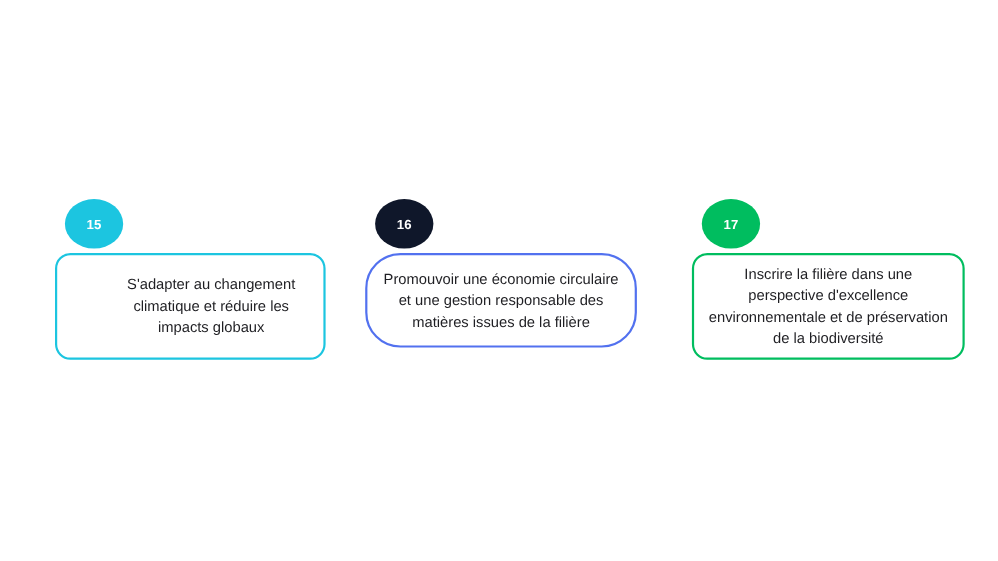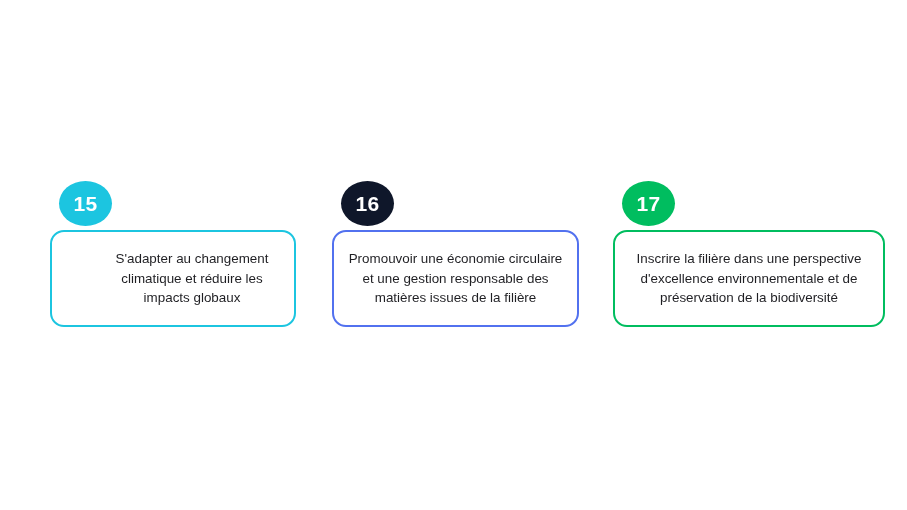--- a/index.html
+++ b/index.html
@@ -31,21 +31,21 @@
     position: absolute;
     left: 9px;
     top: 0px;
     width: 53px;
     height: 45px;
     border-radius: 50%;
     display: flex;
     align-items: center;
     justify-content: center;
     color: #ffffff;
-    font-size: 21px;
+    font-size: 12px;
     font-weight: bold;
     letter-spacing: 0.2px;
     line-height: 1;
     z-index: 2;
     box-sizing: border-box;
   }
 
   
   .card {
     position: absolute;
@@ -68,25 +68,25 @@
     color: #1f1f23;
     font-size: 13.4px;
     line-height: 19.5px;
     font-family: "Liberation Sans", sans-serif;
     width: 100%;
   }
 
   
   #group-15 { left: 50px;  top: 181px; width: 246px; height: 146px; }
   #group-16 { left: 332px; top: 181px; width: 247px; height: 146px; }
-  #group-17 { left: 613px; top: 181px; width: 248px; height: 146px; }
+  #group-17 { left: 629px; top: 181px; width: 248px; height: 146px; }
 
   #card-15 { width: 246px; height: 97px; padding-left: 48px; }
-  #card-16 { width: 247px; height: 97px; }
-  #card-17 { width: 272px; height: 97px; }
+  #card-16 { width: 247px; height: 86px; border-radius: 32px; }
+  #card-17 { width: 248px; height: 97px; }
 </style>
 </head>
 <body style="background: rgb(255, 255, 255);">
 
 <div id="stage">
 
   <div class="card-group" id="group-15">
     <div class="badge" id="badge-15" style="background: rgb(28, 197, 224);">
       <span>15</span>
     </div>

